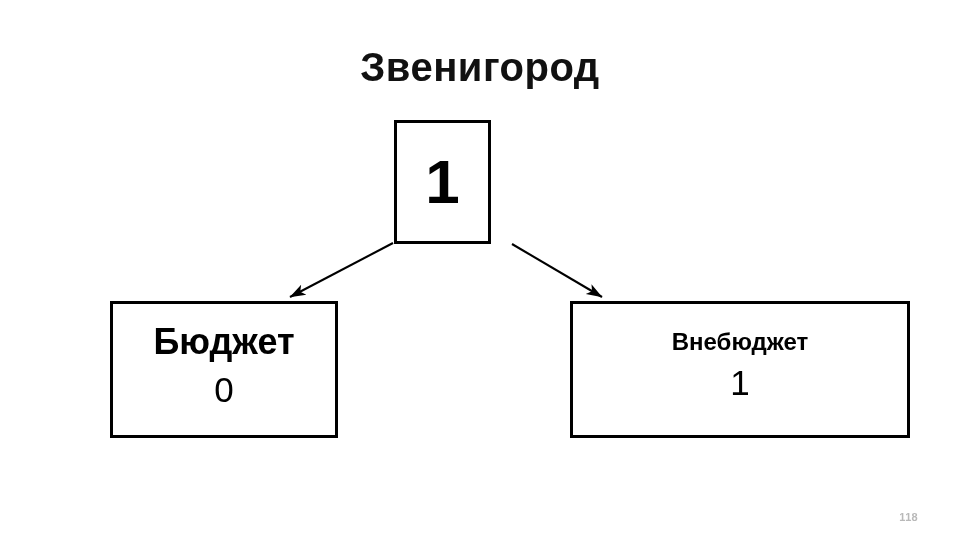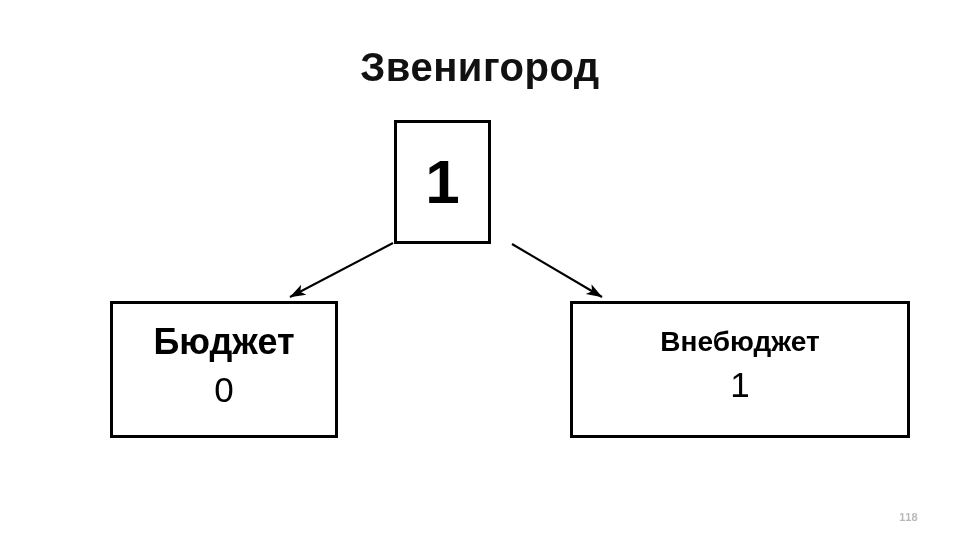--- a/index.html
+++ b/index.html
@@ -90,21 +90,21 @@
     padding: 4px 4px 10px 4px;
   }
 
   .node-label {
     font-size: 37px;
     font-weight: bold;
     line-height: 1.08;
     white-space: nowrap;
   }
   #node-budget .node-label { font-size: 36px; }
-  #node-extrabudget .node-label { font-size: 28px; }
+  #node-extrabudget .node-label { font-size: 24px; }
 
   .node-value-sub {
     font-size: 35px;
     font-weight: normal;
     line-height: 1.15;
     margin-top: 8px;
   }
 
   
   #page-number {

